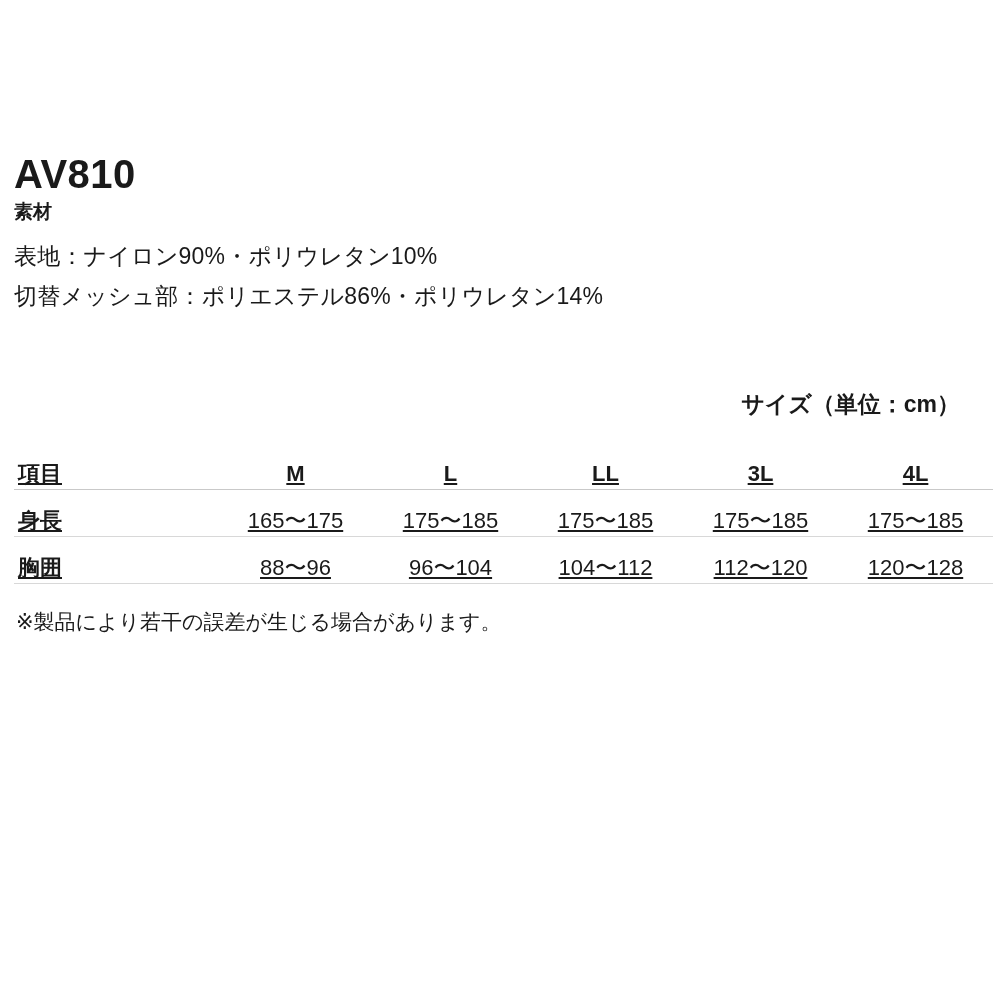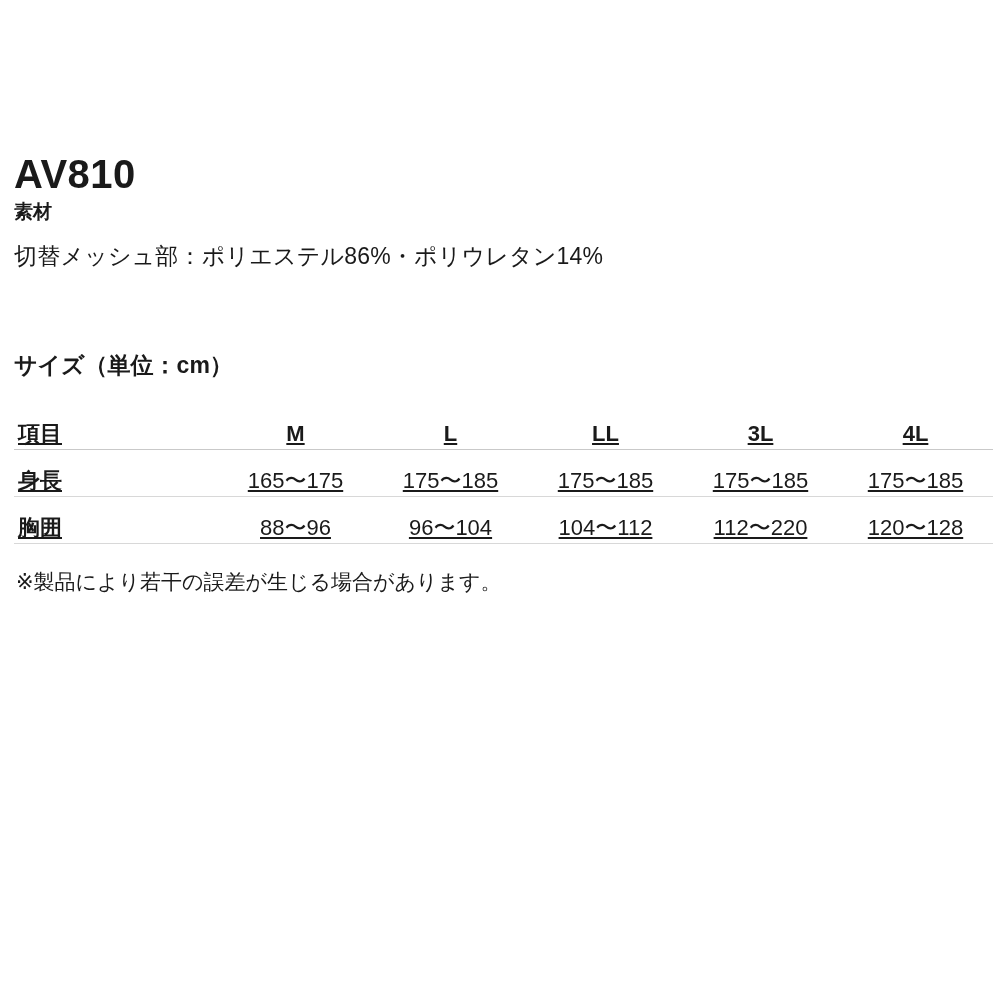--- a/index.html
+++ b/index.html
@@ -45,20 +45,21 @@
     font-size: 23px;
     line-height: 1.72;
     margin: 0;
     letter-spacing: 0.2px;
   }
   .size-heading {
     font-size: 23px;
     font-weight: bold;
     margin: 72px 0 22px 0;
     line-height: 1.4;
+    text-align: right;
   }
   table.size-table {
     border-collapse: collapse;
     width: 975px;
     table-layout: fixed;
   }
   table.size-table th,
   table.size-table td {
     border-bottom: 1.5px solid #d8d8d8;
     font-size: 22px;
@@ -92,20 +93,21 @@
 </style>
 </head>
 <body>
 
 <div class="page">
 
   <h1 class="product-code">AV810</h1>
 
   <div>
     <div class="section-heading">素材</div>
+    <p class="material-line">表地：ナイロン90%・ポリウレタン10%</p>
     <p class="material-line">切替メッシュ部：ポリエステル86%・ポリウレタン14%</p>
   </div>
 
   <div>
     <div class="size-heading">サイズ（単位：cm）</div>
 
     <table class="size-table">
       <thead>
         <tr>
           <th class="col-item">項目</th>
@@ -123,21 +125,21 @@
           <td class="value">175〜185</td>
           <td class="value">175〜185</td>
           <td class="value">175〜185</td>
           <td class="value">175〜185</td>
         </tr>
         <tr>
           <td class="col-item">胸囲</td>
           <td class="value">88〜96</td>
           <td class="value">96〜104</td>
           <td class="value">104〜112</td>
-          <td class="value">112〜220</td>
+          <td class="value">112〜120</td>
           <td class="value">120〜128</td>
         </tr>
       </tbody>
     </table>
 
     <p class="note">※製品により若干の誤差が生じる場合があります。</p>
   </div>
 
 </div>
 

